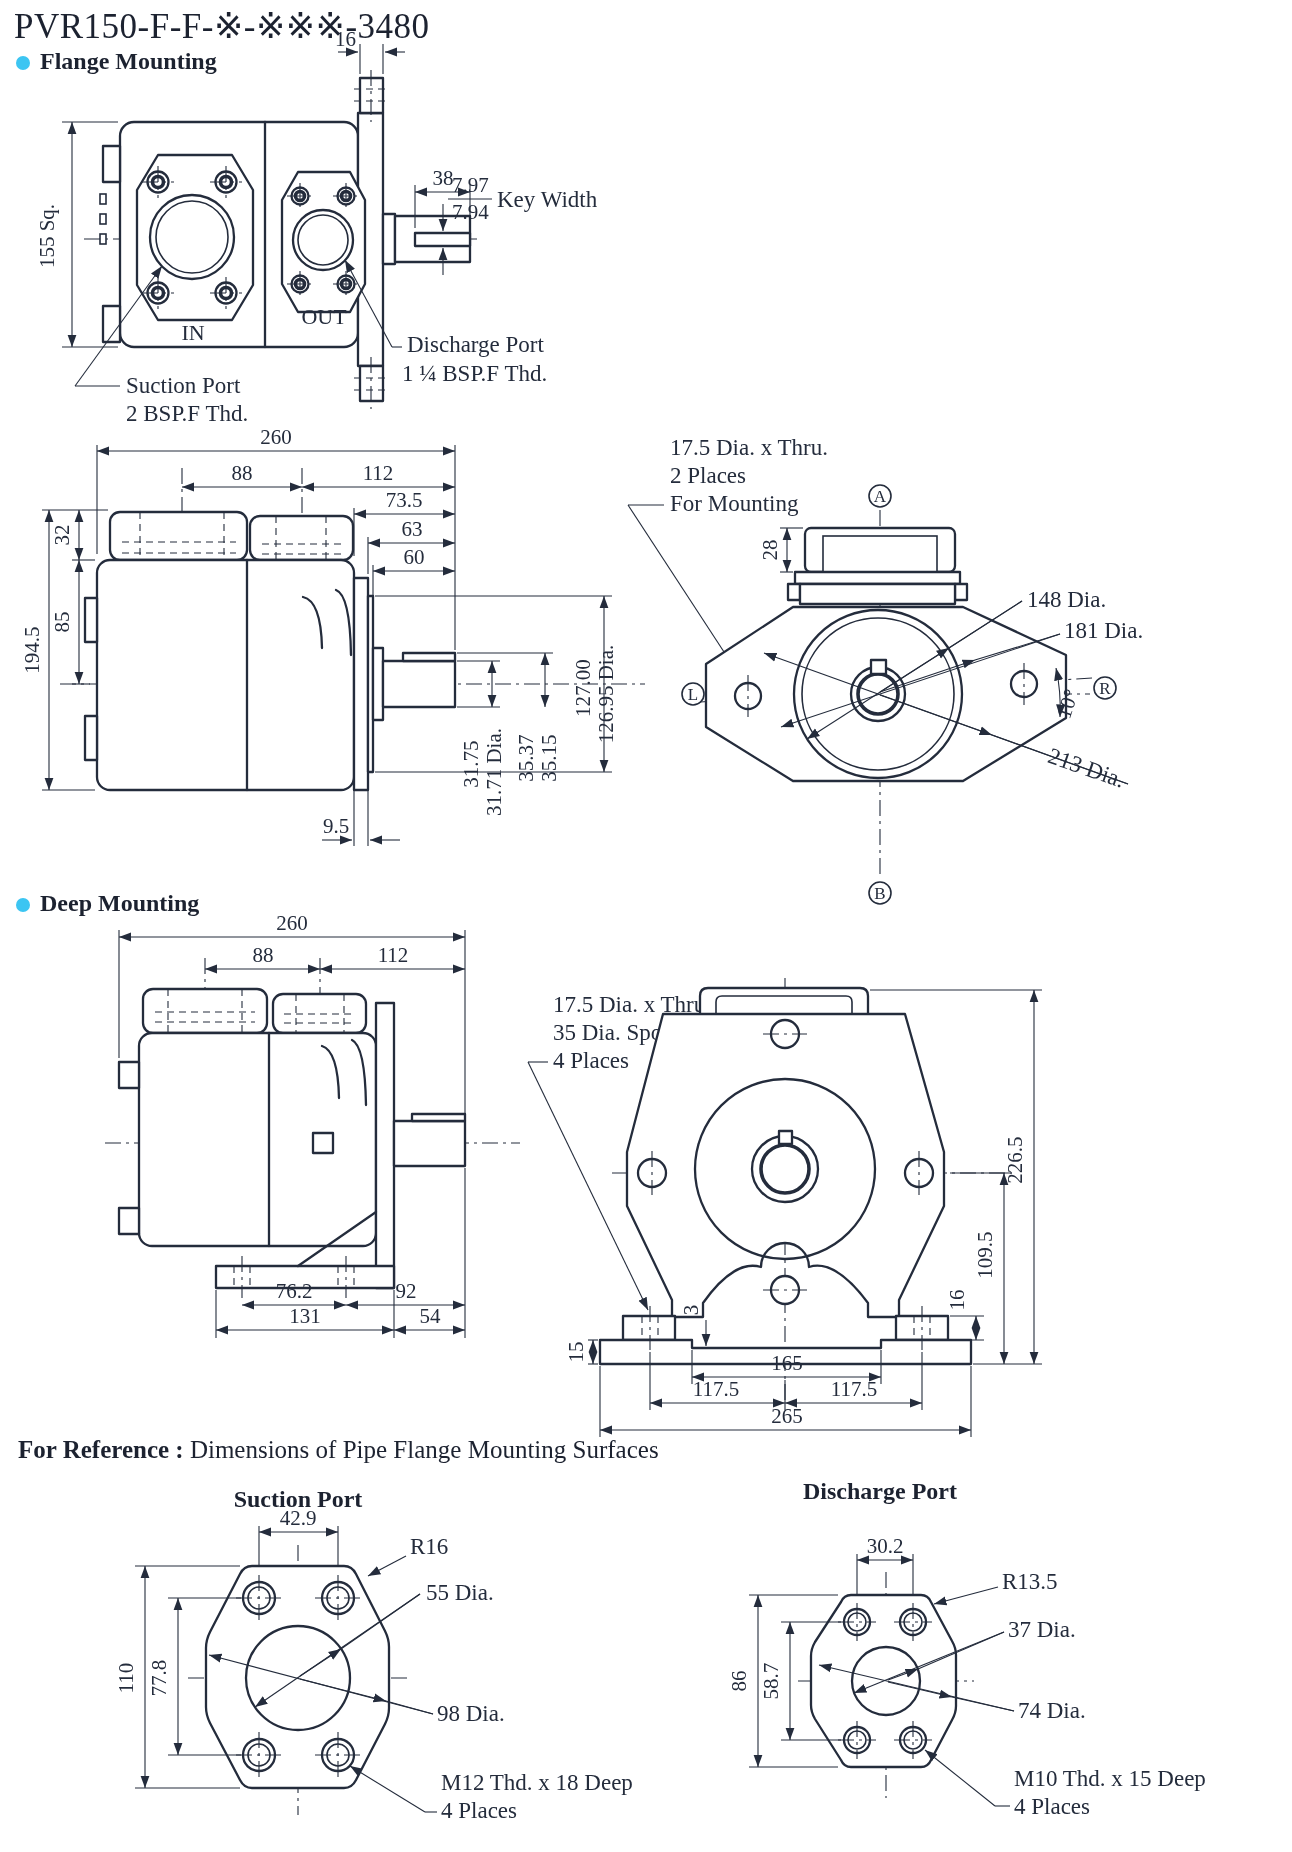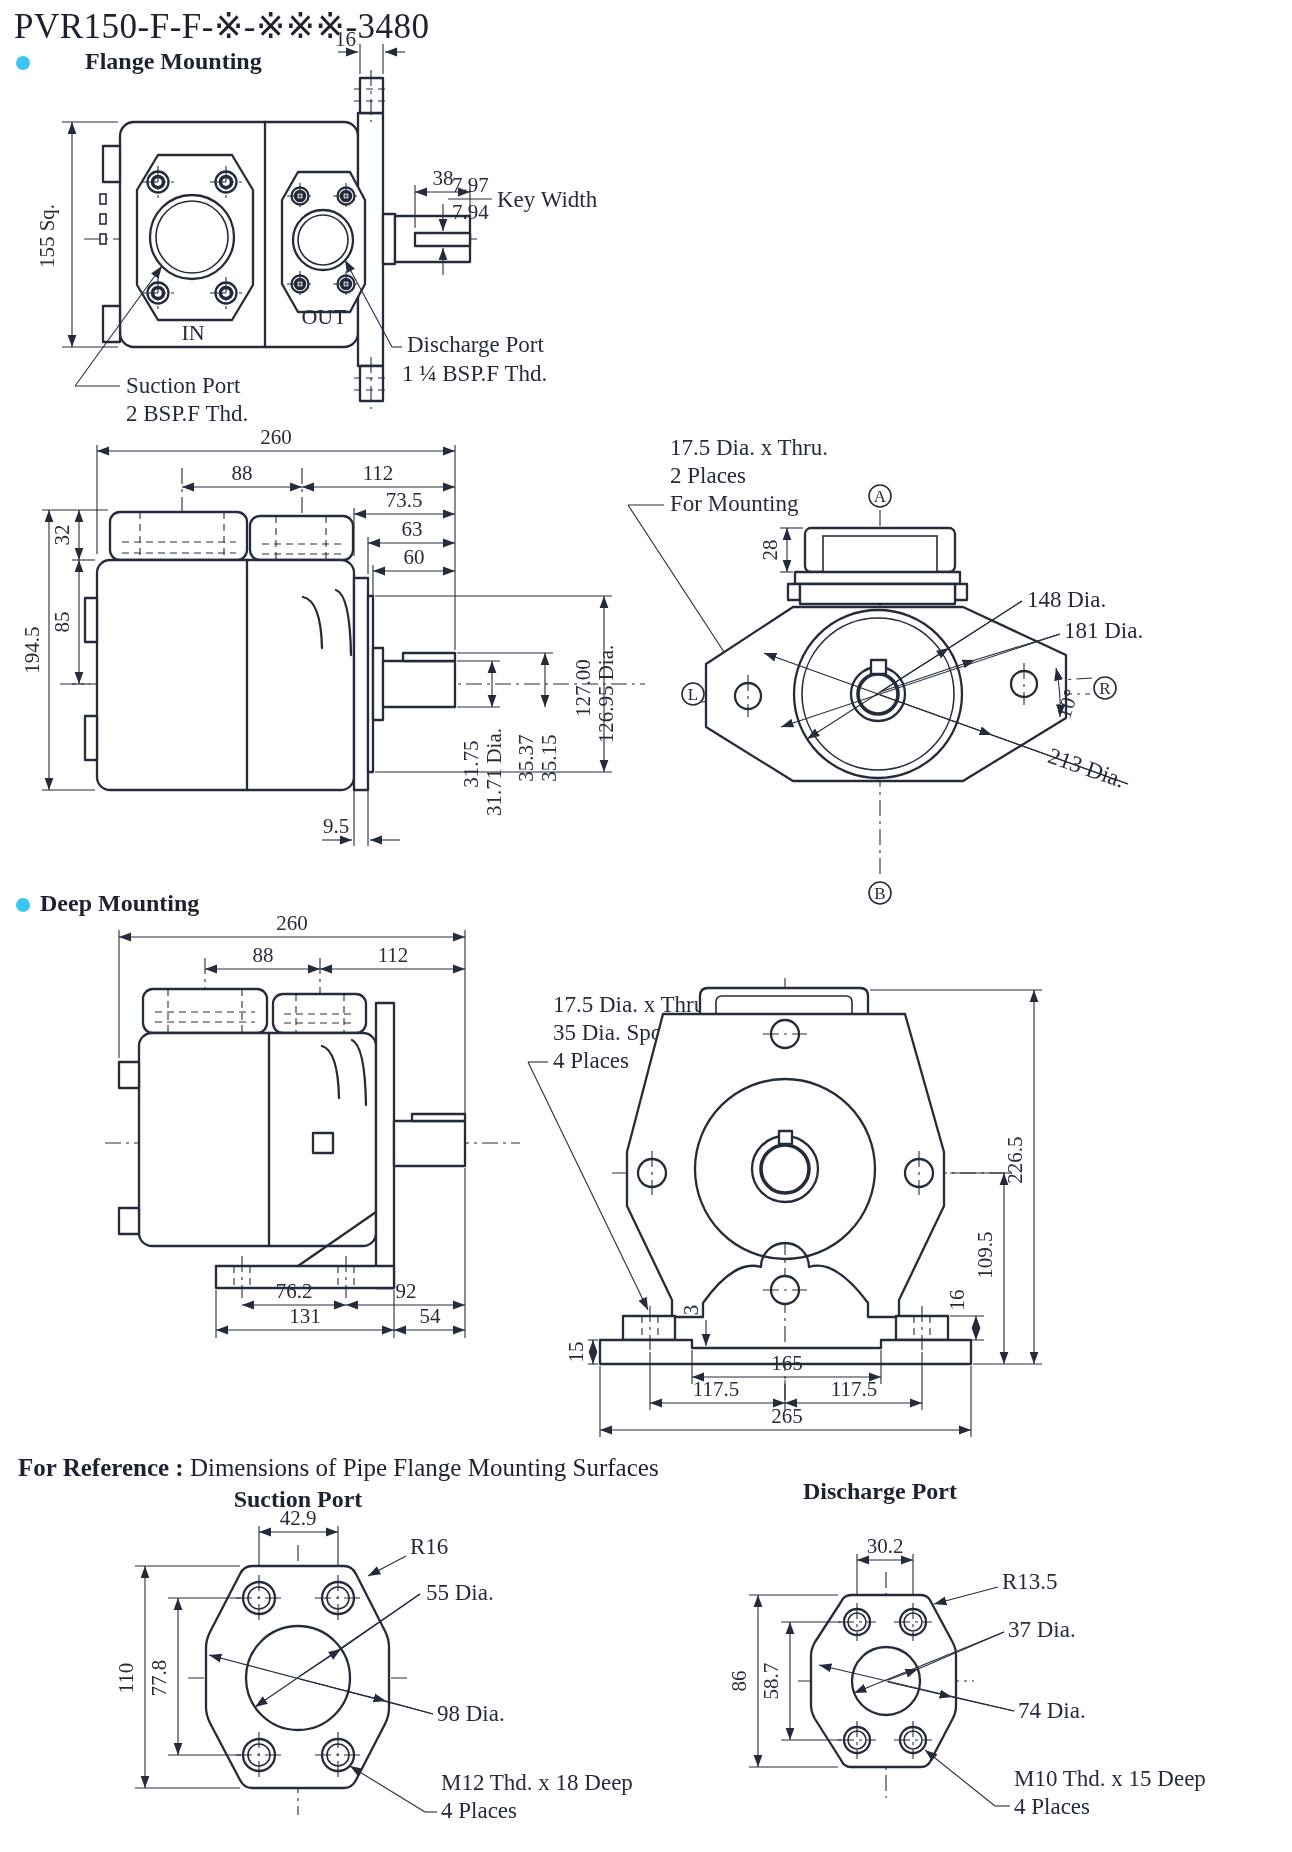--- a/index.html
+++ b/index.html
@@ -2,21 +2,21 @@
 <html><head>
 <meta charset="utf-8">
 <style>
   html,body{margin:0;padding:0;background:#fff;}
   #page{position:relative;width:1292px;height:1852px;background:#fff;overflow:hidden;
         font-family:"Liberation Serif","DejaVu Serif","DejaVu Sans",serif;color:#1c2230;}
   .abs{position:absolute;}
   .model{font-size:35px;font-weight:normal;letter-spacing:.5px;}
   .sect{font-size:24px;font-weight:bold;}
   .bullet{width:14px;height:14px;border-radius:50%;background:#3cc5f2;}
-  .refline{font-size:25px;margin-top:18px;}
+  .refline{font-size:25px;}
   .refline b{font-weight:bold;}
   .porttitle{font-size:24px;font-weight:bold;text-align:center;width:240px;}
   svg text{font-family:"Liberation Serif","DejaVu Serif","DejaVu Sans",serif;fill:#242c3c;font-size:21px;}
   svg .t23{font-size:23px;}
   svg .t22{font-size:22px;}
   .mid{text-anchor:middle;}
   .s{stroke:#242c3c;}
   .f0{fill:none;}
   .fw{fill:#fff;}
   .w1{stroke-width:1.1;}
@@ -28,21 +28,21 @@
   .dm{marker-start:url(#ar);marker-end:url(#ar);}
   .de{marker-end:url(#ar);}
 </style>
 </head>
 <body>
 
 <div id="page">
 
   <div class="abs model" style="left:14px;top:6px;">PVR150-F-F-※-※※※-3480</div>
   <div class="abs bullet" style="left:16px;top:56px;"></div>
-  <div class="abs sect" style="left:40px;top:48px;margin-left:45px;">Flange Mounting</div>
+  <div class="abs sect" style="left:40px;top:48px;">Flange Mounting</div>
 
   <div class="abs bullet" style="left:16px;top:898px;"></div>
   <div class="abs sect" style="left:40px;top:890px;">Deep Mounting</div>
 
   <div class="abs refline" style="left:18px;top:1436px;">
     <b>For Reference :</b>
     <span>Dimensions of Pipe Flange Mounting Surfaces</span>
   </div>
 
   <div class="abs porttitle" style="left:178px;top:1486px;">Suction Port</div>

